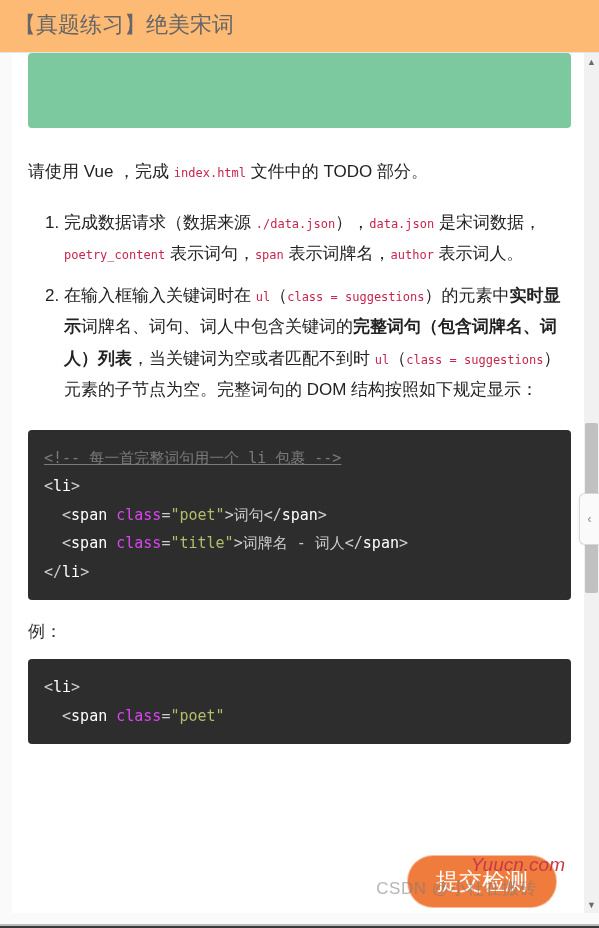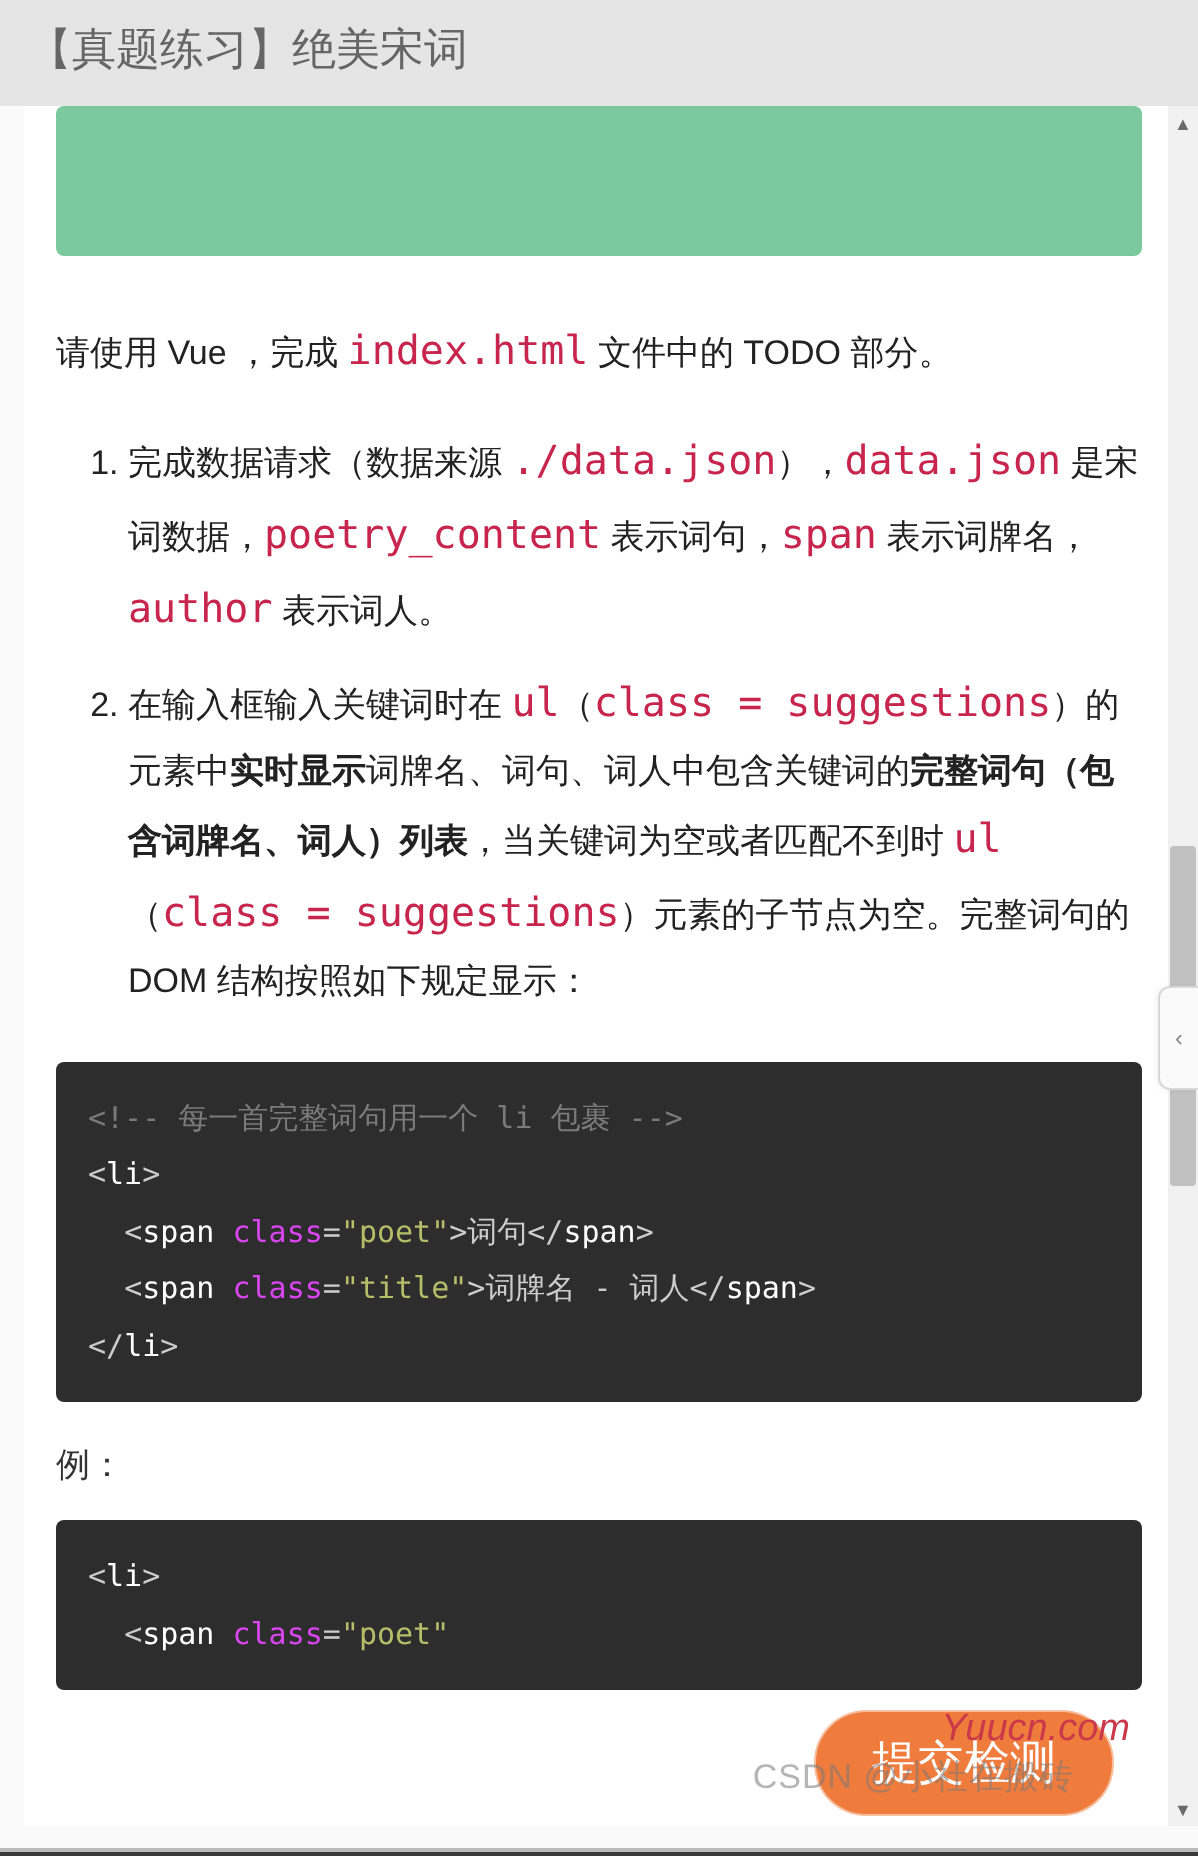--- a/index.html
+++ b/index.html
@@ -11,21 +11,21 @@
       height: 928px;
       overflow: hidden;
       position: relative;
     }
     .page-title {
       color: #666;
       font-size: 22px;
       font-weight: 400;
       padding: 10px 14px 12px;
       border-bottom: 1px solid #e5e5e5;
-      background: #e5e5e5;
+      background: #fdba74;
     }
     .content-wrap {
       position: relative;
       padding: 0 12px;
       height: 860px;
       overflow: hidden;
     }
     .content {
       background: #fff;
       padding: 0 16px;
@@ -55,36 +55,36 @@
     }
     ol.req-list li {
       font-size: 17px;
       line-height: 1.85;
       color: #222;
       margin-bottom: 10px;
     }
     code.inline {
       font-family: "SFMono-Regular", Consolas, Menlo, monospace;
       color: #c7254e;
-      font-size: 20px;
+      font-size: 12px;
       background: transparent;
     }
     strong { font-weight: 700; }
     .code-block {
       background: #2d2d2d;
       border-radius: 4px;
       padding: 14px 16px;
       font-family: "SFMono-Regular", Consolas, Menlo, monospace;
       font-size: 15px;
       line-height: 1.9;
       color: #ccc;
       margin-bottom: 20px;
       white-space: pre;
     }
-    .code-block .cmnt { color: #7a7a7a; }
+    .code-block .cmnt { color: #7a7a7a; text-decoration: underline; }
     .code-block .tag { color: #ffffff; }
     .code-block .attr { color: #d946ef; }
     .code-block .str { color: #b5bd68; }
     .code-block .punc { color: #ccc; }
     .code-block .txt { color: #ccc; }
     p.example-label {
       font-size: 17px;
       margin: 20px 0 16px;
     }
     .scrollbar-track {

